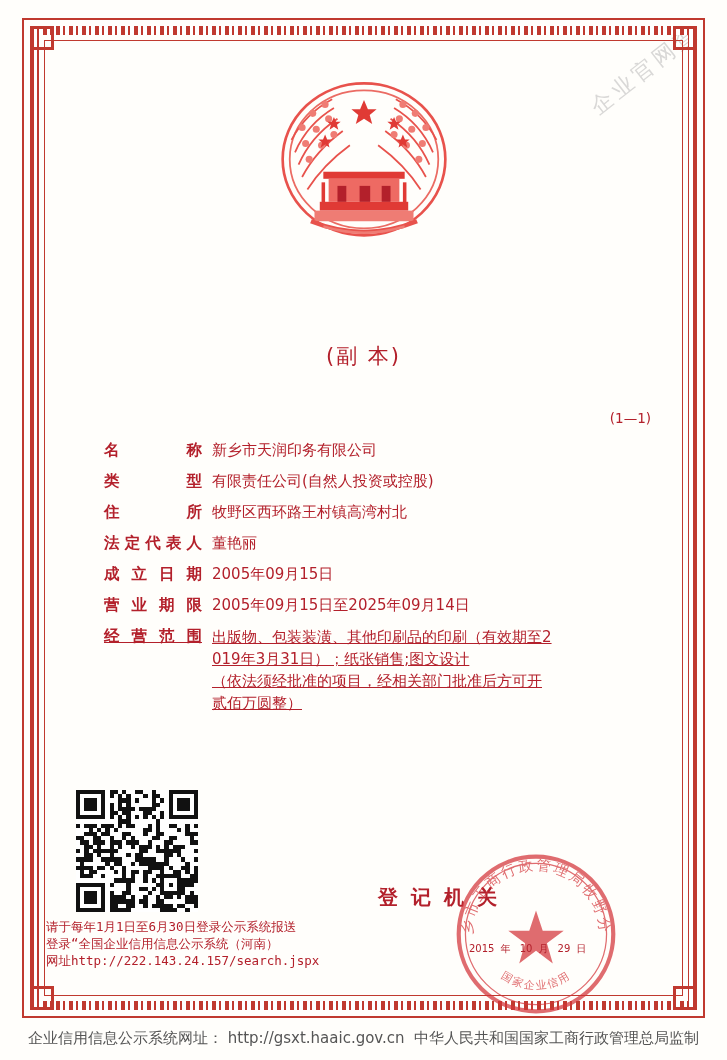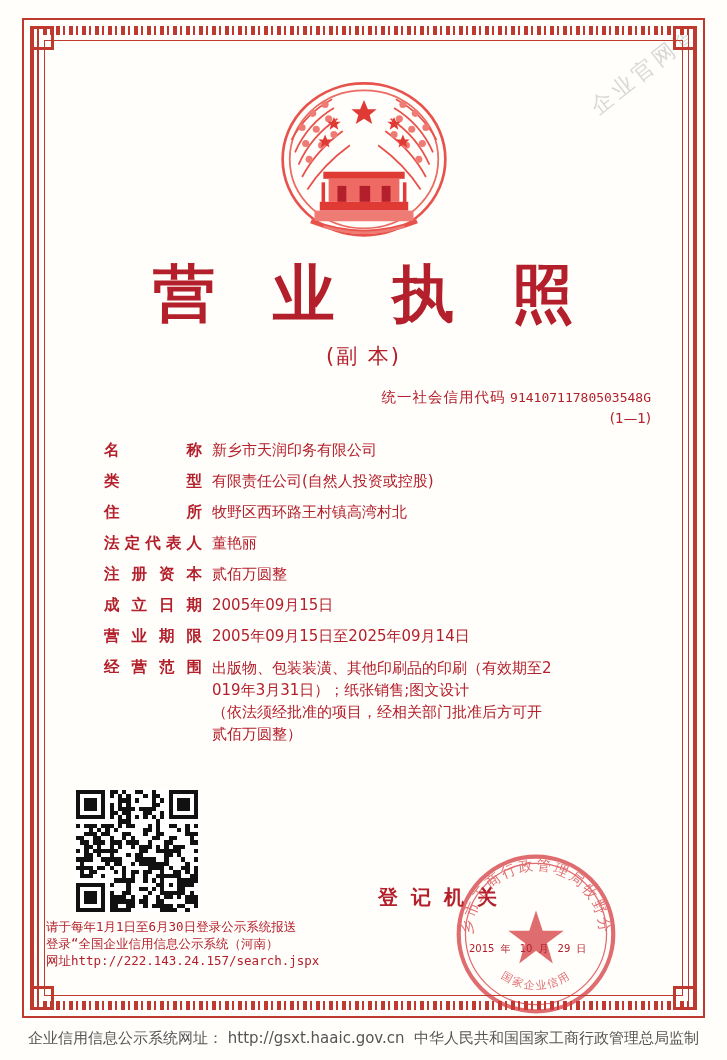--- a/index.html
+++ b/index.html
@@ -166,21 +166,21 @@
     padding-right: 10px;
     box-sizing: border-box;
   }
   .row .value {
     font-size: 15px;
     color: #b3202b;
     line-height: 21px;
     flex: 1 1 auto;
   }
   .row.scope .value { line-height: 22px; }
-  .row.scope { margin-top: 2px; }
+  .row.scope { margin-top: 2px; text-decoration: underline; }
 
   
   .qr {
     position: absolute;
     left: 76px;
     top: 790px;
     width: 122px;
     height: 122px;
   }
   .qr canvas, .qr .qr-grid {
@@ -332,27 +332,22 @@
 
         <rect x="52" y="118" width="4" height="24" fill="#e03a35"></rect>
         <rect x="144" y="118" width="4" height="24" fill="#e03a35"></rect>
 
         <path d="M40,162 Q100,186 160,162" fill="none" stroke="#e8524c" stroke-width="5"></path>
         <path d="M54,168 Q100,182 146,168" fill="none" stroke="#ef7c74" stroke-width="3"></path>
       </svg>
     </div>
   </div>
 
-  <div class="title">营 业 执 照</div>
   <div class="subtitle">(副 本)</div>
 
-  <div class="code-line">
-    <span class="code-label">统一社会信用代码</span>
-    <span class="code-value">91410711780503548G</span>
-  </div>
   <div class="page-no">(1—1)</div>
 
   <div class="fields">
 
     <div class="row">
       <div class="label">名称</div>
       <div class="value">新乡市天润印务有限公司</div>
     </div>
 
     <div class="row">
@@ -363,24 +358,20 @@
     <div class="row">
       <div class="label">住所</div>
       <div class="value">牧野区西环路王村镇高湾村北</div>
     </div>
 
     <div class="row">
       <div class="label">法定代表人</div>
       <div class="value">董艳丽</div>
     </div>
 
-    <div class="row">
-      <div class="label">注册资本</div>
-      <div class="value">贰佰万圆整</div>
-    </div>
 
     <div class="row">
       <div class="label">成立日期</div>
       <div class="value">2005年09月15日</div>
     </div>
 
     <div class="row">
       <div class="label">营业期限</div>
       <div class="value">2005年09月15日至2025年09月14日</div>
     </div>

